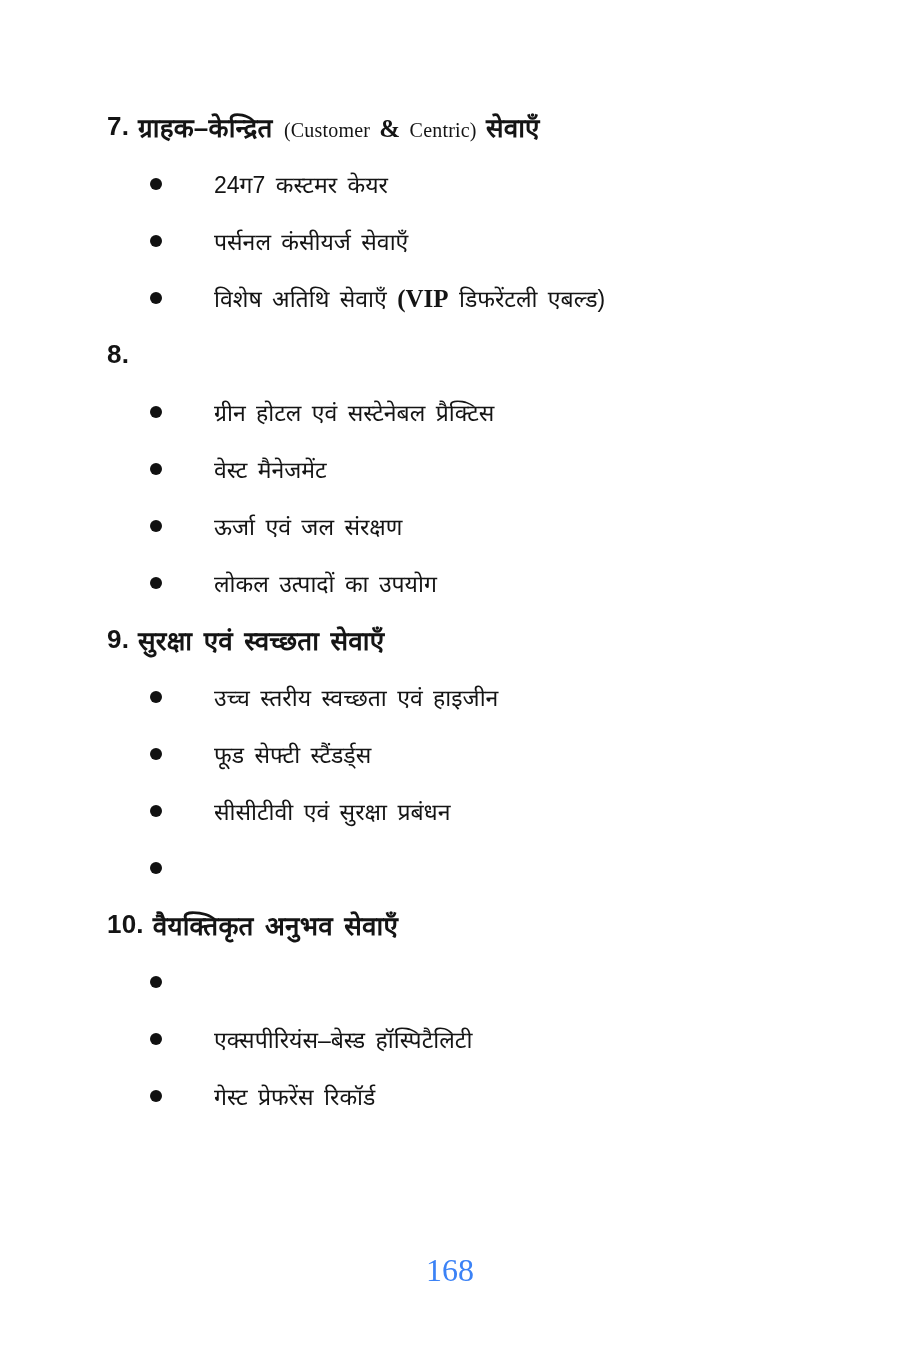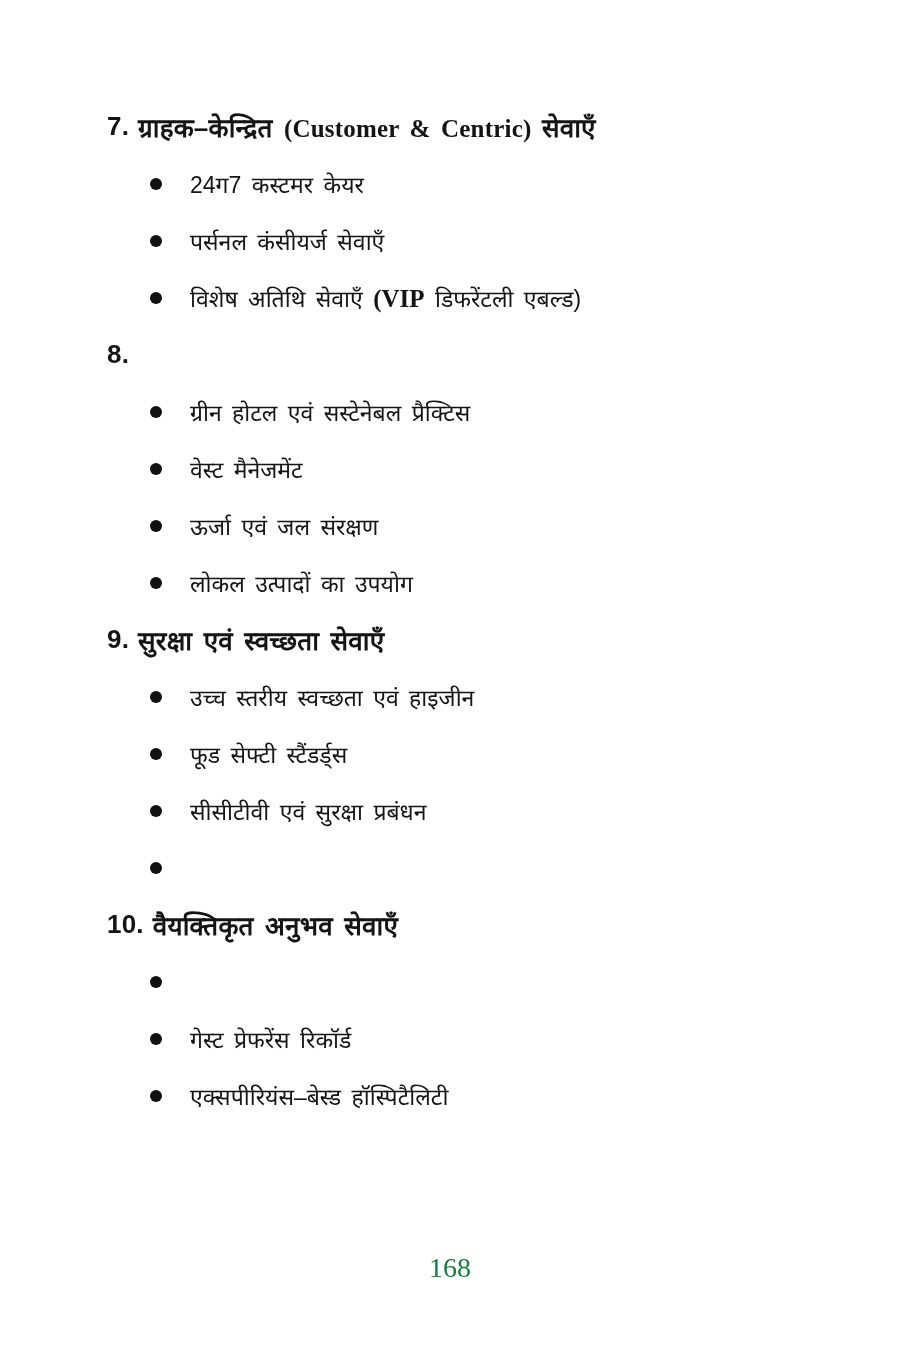--- a/index.html
+++ b/index.html
@@ -37,50 +37,51 @@
   }
   .row.heading .num {
     margin-right: 9px;
     font-weight: 700;
     font-family: "Liberation Sans", sans-serif;
   }
   .row.bullet {
     padding-left: 150px;
     font-size: 23px;
     font-weight: 400;
+    gap: 24px;
   }
   .dot {
     flex: none;
     width: 12px;
     height: 12px;
     border-radius: 50%;
     background: #111111;
     margin-right: 28px;
   }
   .txt { word-spacing: 4px; }
   .hi { font-family: Liberation Sans, sans-serif; }
   .latin {
     font-family: "Liberation Serif", serif;
-    font-weight: 700;
-    font-size: 25px;
+    font-weight: 400;
+    font-size: 20px;
   }
   .latin-bold {
     font-family: "Liberation Serif", serif;
     font-weight: 700;
     font-size: 25px;
   }
   .page-number {
     position: absolute;
     top: 1252px;
     left: 0;
     width: 100%;
     text-align: center;
     font-family: "Liberation Serif", serif;
-    font-size: 28px;
-    color: #15803d;
+    font-size: 32px;
+    color: #3b82f6;
   }
 </style>
 </head>
 <body>
 
 <div class="page">
   <div class="content" id="content">
       <div class="row heading">
         <span class="num">7.</span>
         <span class="txt"><span class="hi">ग्राहक–केन्द्रित </span><span class="latin">(Customer </span><span class="latin-bold">&amp;</span><span class="latin"> Centric) </span><span class="hi">सेवाएँ</span></span>
@@ -137,21 +138,21 @@
       </div>
       <div class="row heading">
         <span class="num">10.</span>
         <span class="txt"><span class="hi">वैयक्तिकृत अनुभव सेवाएँ</span></span>
       </div>
       <div class="row bullet">
         <span class="dot"></span>
       </div>
       <div class="row bullet">
         <span class="dot"></span>
-        <span class="txt"><span class="hi">गेस्ट प्रेफरेंस रिकॉर्ड</span></span>
+        <span class="txt"><span class="hi">एक्सपीरियंस–बेस्ड हॉस्पिटैलिटी</span></span>
       </div>
       <div class="row bullet">
         <span class="dot"></span>
-        <span class="txt"><span class="hi">एक्सपीरियंस–बेस्ड हॉस्पिटैलिटी</span></span>
+        <span class="txt"><span class="hi">गेस्ट प्रेफरेंस रिकॉर्ड</span></span>
       </div>
     </div>
   <div class="page-number">168</div>
 </div>
 
 </body></html>

